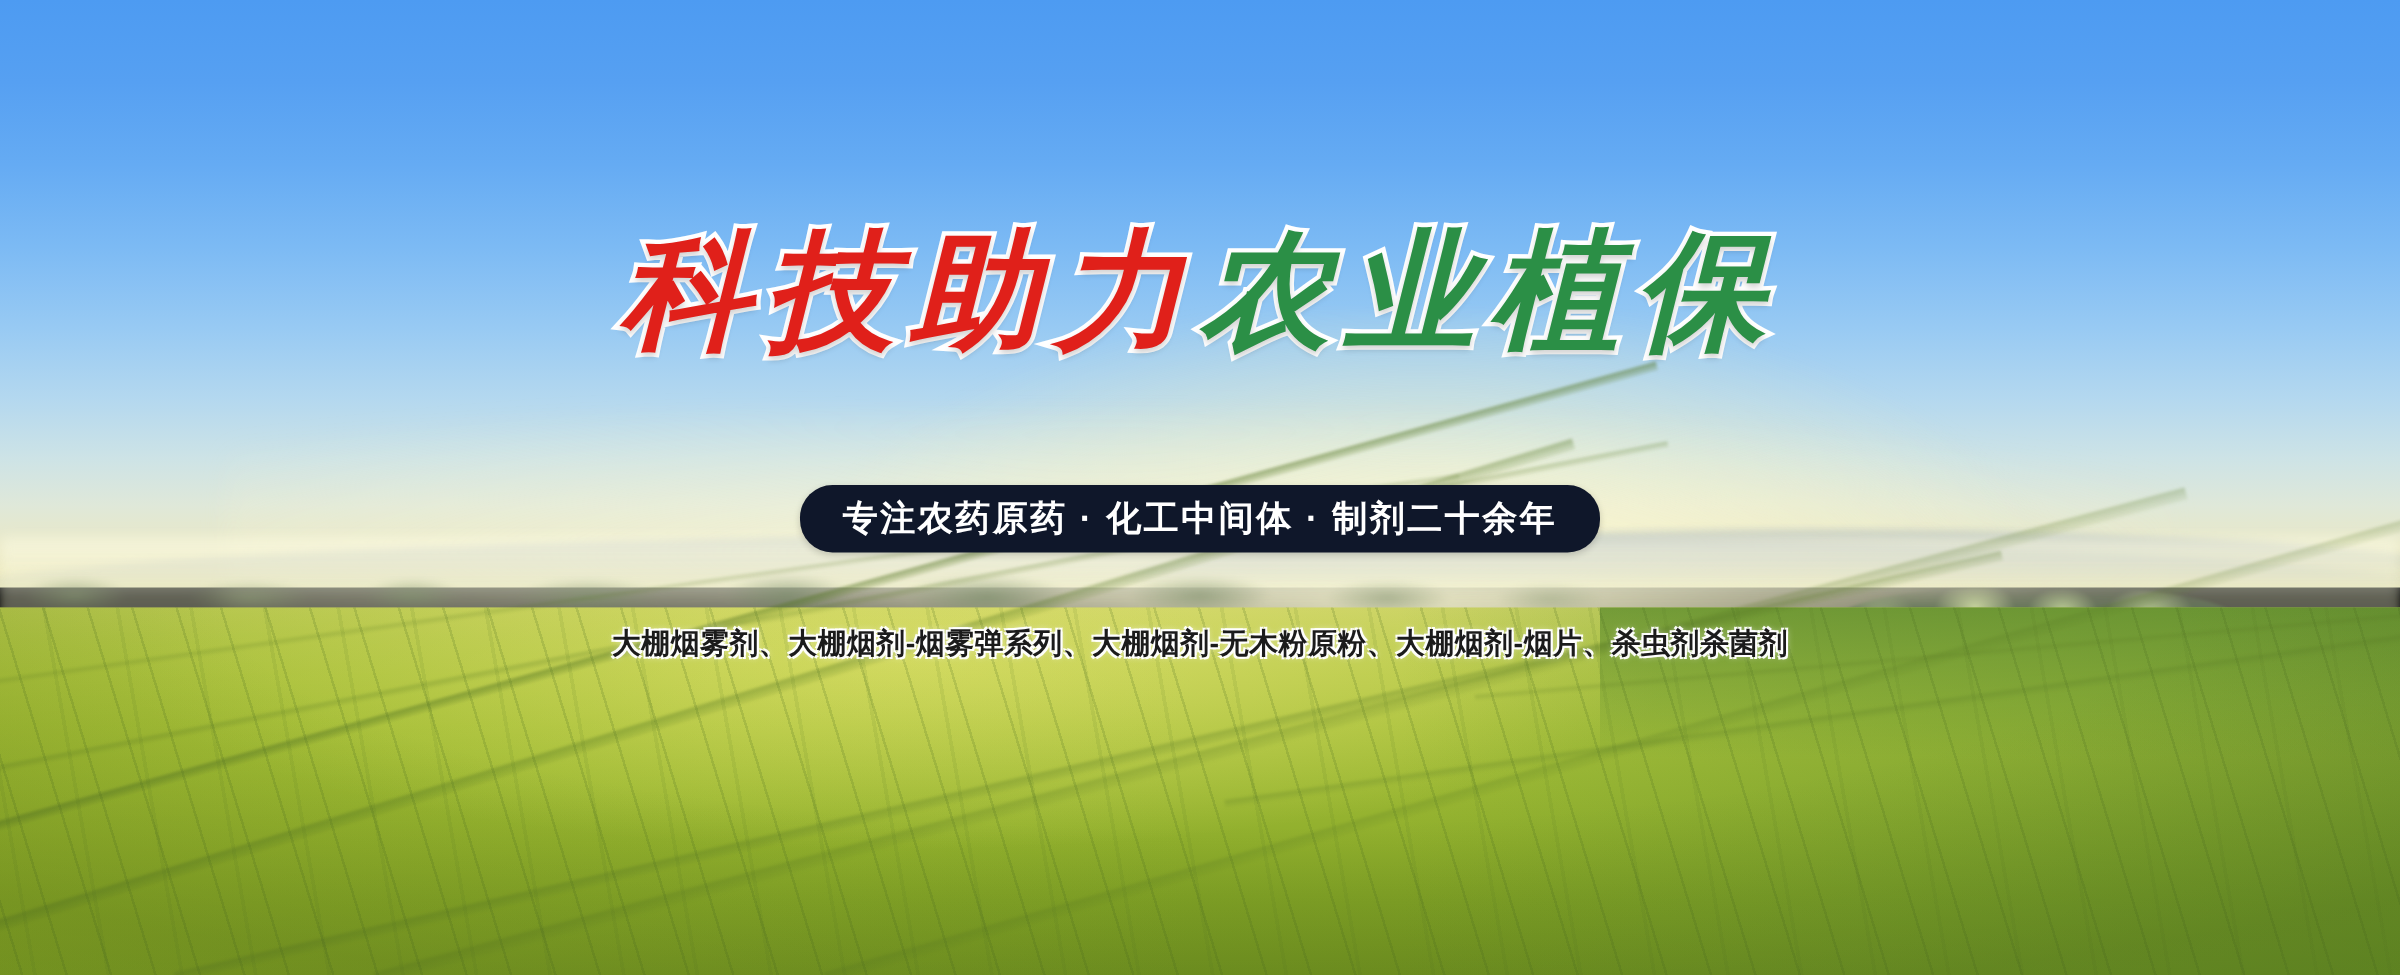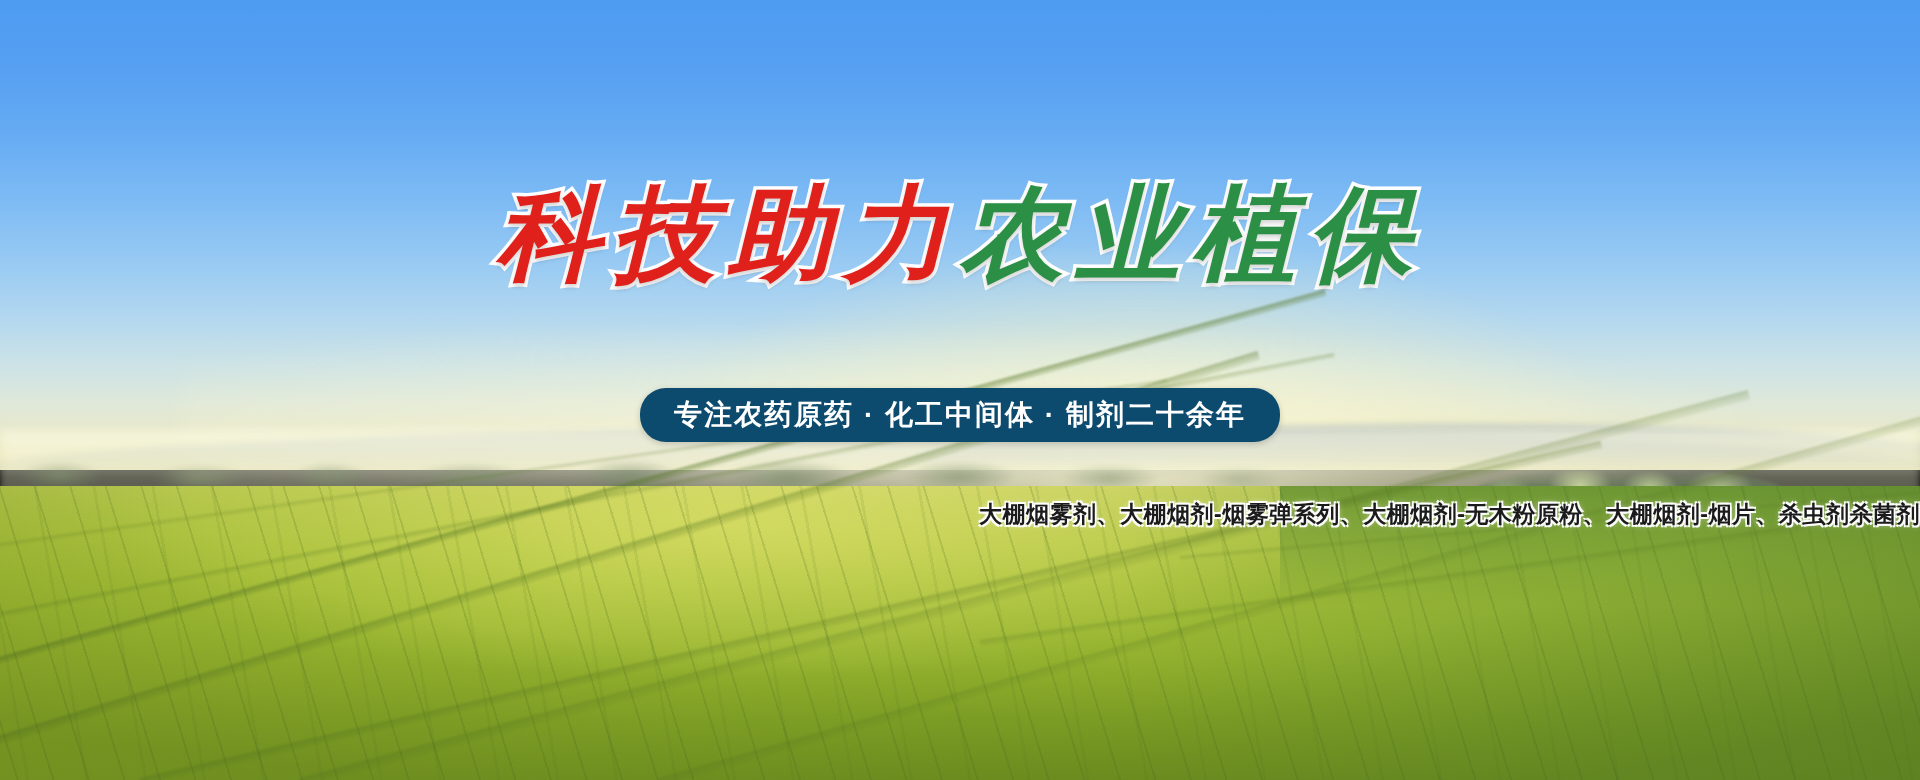--- a/index.html
+++ b/index.html
@@ -206,33 +206,33 @@
   .hl-green{ color:#2b8f46; }
 
   .badge-wrap{
     position:absolute; left:0; top:388px; width:1920px;
     display:flex; justify-content:center;
   }
   .badge{
     height:54px;
     padding:0 34px;
     display:flex; align-items:center; justify-content:center;
-    background:#0c4a6e;
+    background:#0f172a;
     border-radius:26px 26px 26px 26px;
     color:#ffffff;
     font-size:28px;
     font-weight:bold;
     letter-spacing:2px;
     white-space:nowrap;
     box-shadow:0 2px 6px rgba(0,0,0,.18);
   }
 
   .sublines{
     position:absolute; left:0; top:495px; width:1920px;
-    text-align:right;
+    text-align:center;
     color:#1b1b1b;
     font-size:23px;
     font-weight:bold;
     line-height:38px;
     letter-spacing:.5px;
     white-space:nowrap;
     text-shadow:
       -1.6px -1.6px 0 rgba(255,255,255,.95),
        1.6px -1.6px 0 rgba(255,255,255,.95),
       -1.6px  1.6px 0 rgba(255,255,255,.95),

